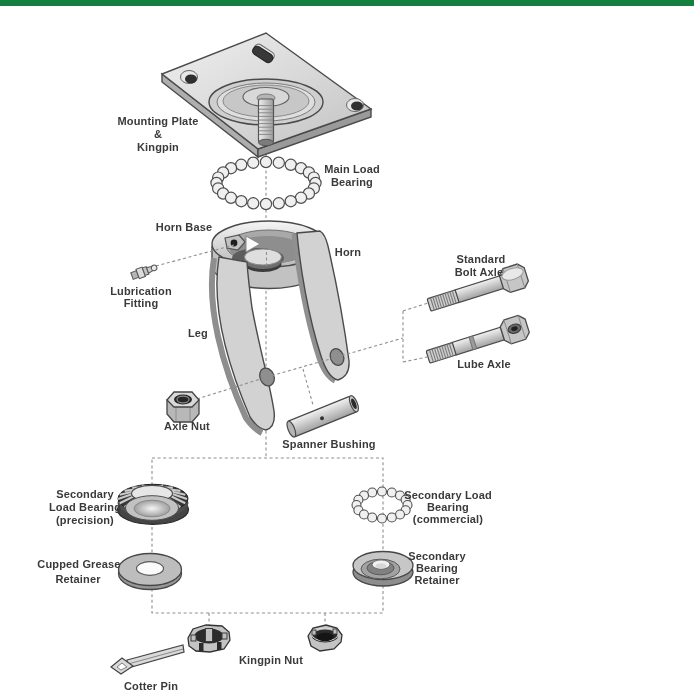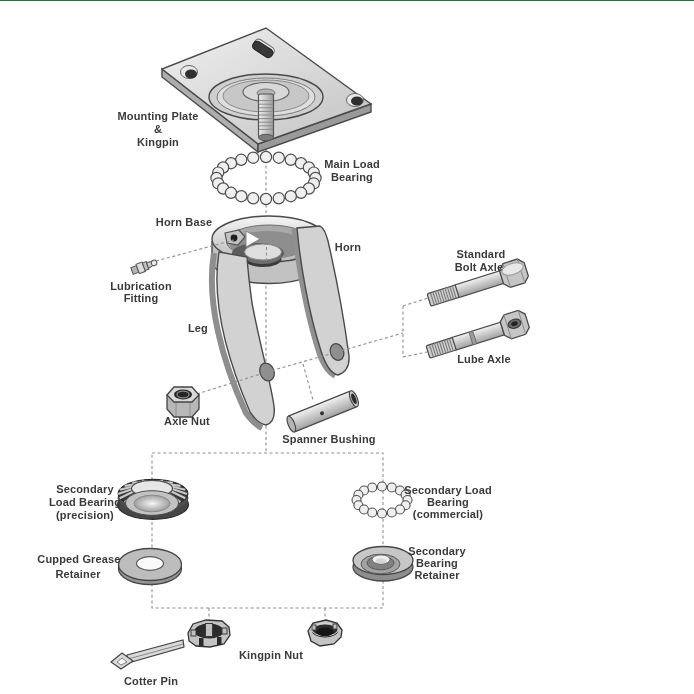--- a/index.html
+++ b/index.html
@@ -1,18 +1,18 @@
 <!DOCTYPE html>
 <html><head>
 <meta charset="utf-8">
 <style>
   html,body{margin:0;padding:0;background:#fff;}
   .stage{
     position:relative;width:694px;height:694px;background:#ffffff;
-    border-top:1px solid #15803d;box-sizing:border-box;overflow:hidden;
+    border-top:6px solid #15803d;box-sizing:border-box;overflow:hidden;
     font-family:"Liberation Sans", sans-serif;
   }
   svg{display:block}
   .lbl{
     font-family:"Liberation Sans", sans-serif;
     font-size:11px;font-weight:600;fill:#3a3a3a;letter-spacing:.15px;
     text-anchor:middle;
   }
   .dash{stroke:#8f8f8f;stroke-width:1.1;fill:none;stroke-dasharray:3 2.6;}
   .ol{stroke:#4a4a4a;stroke-width:1.4;}

